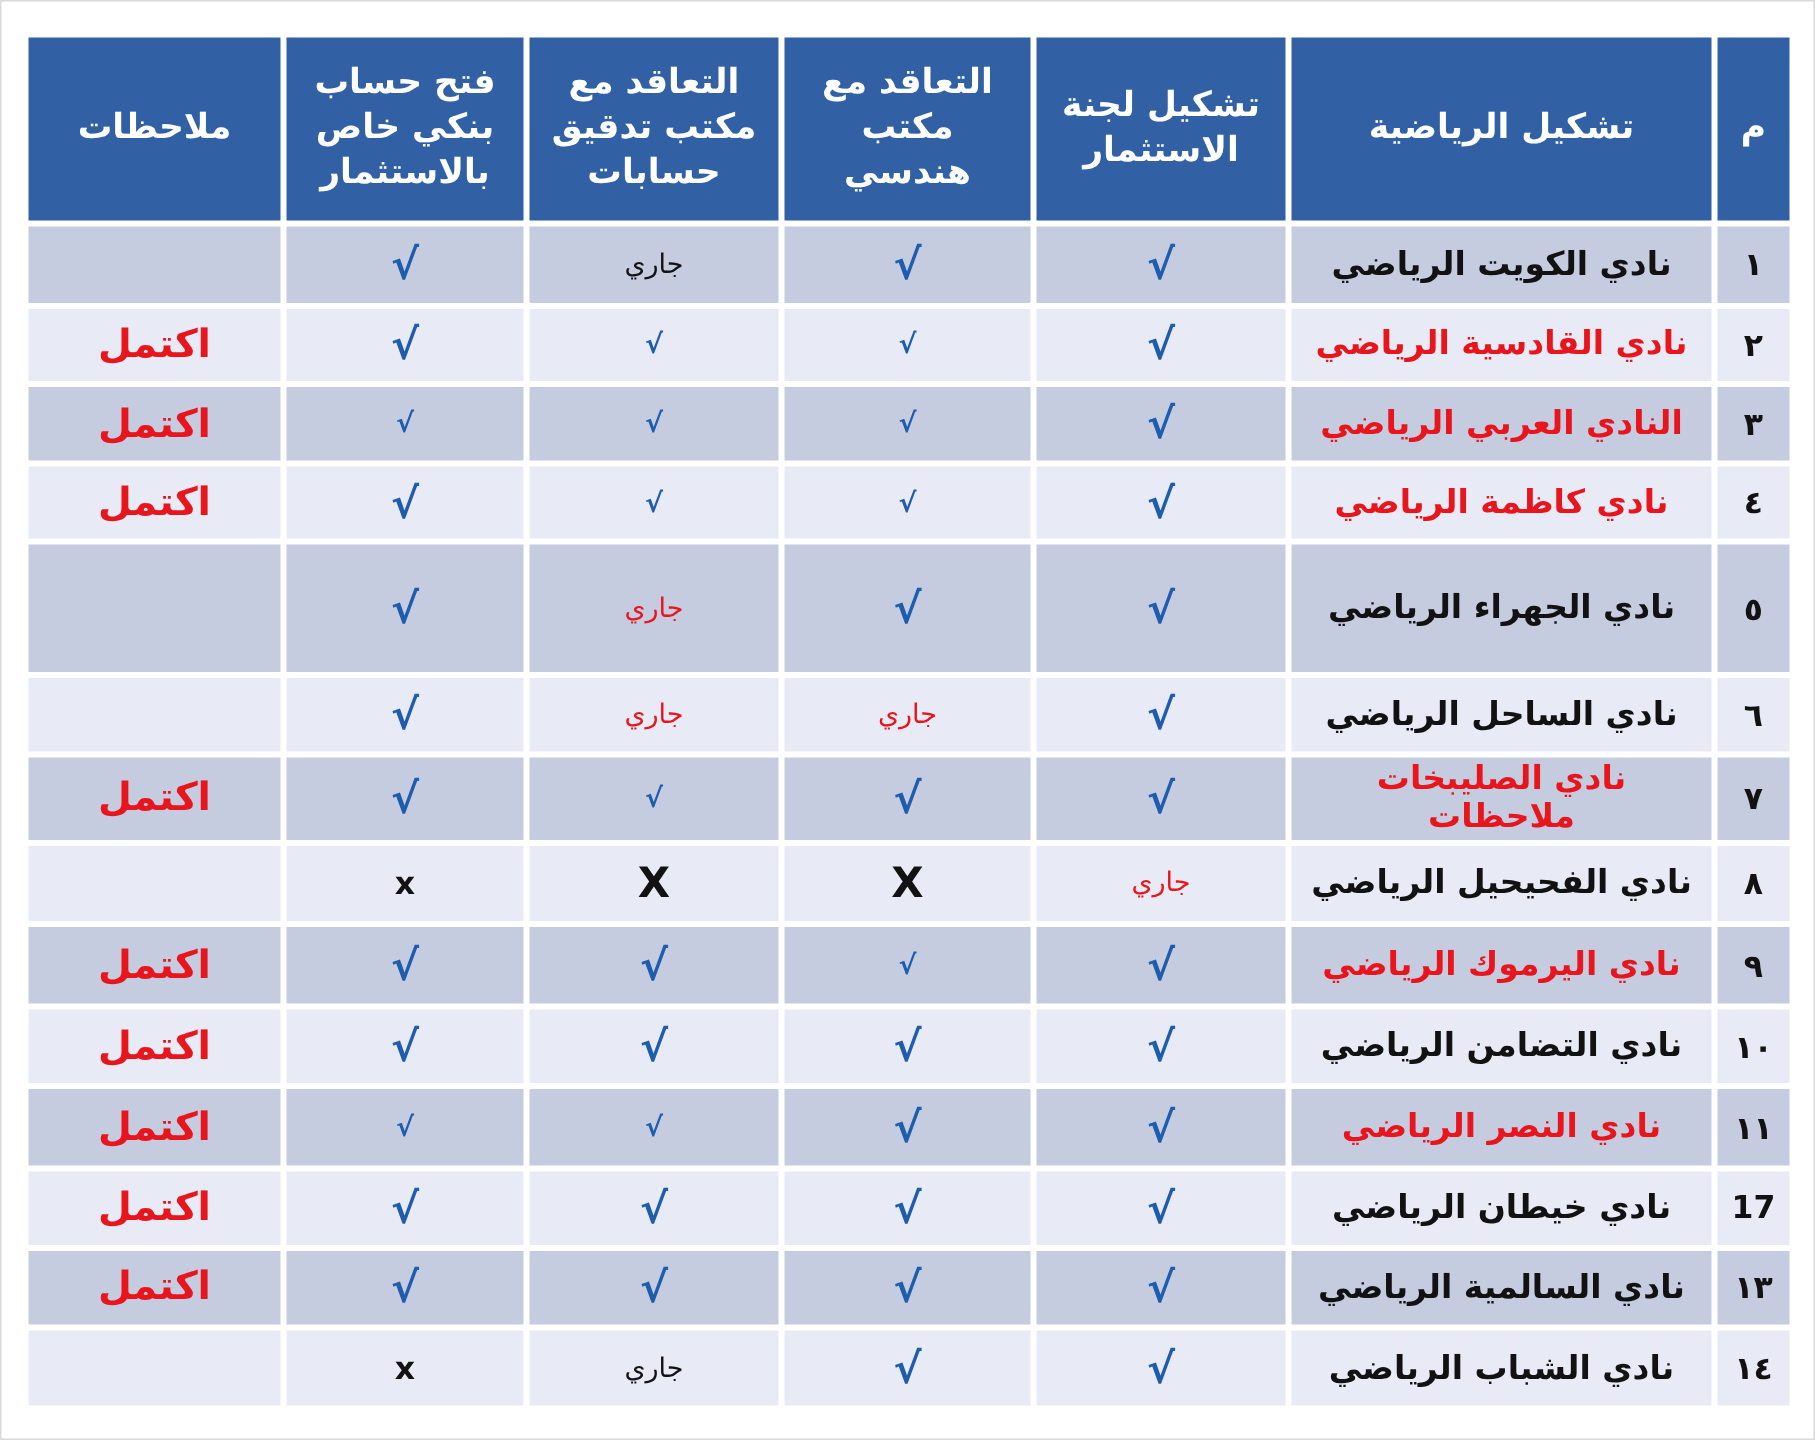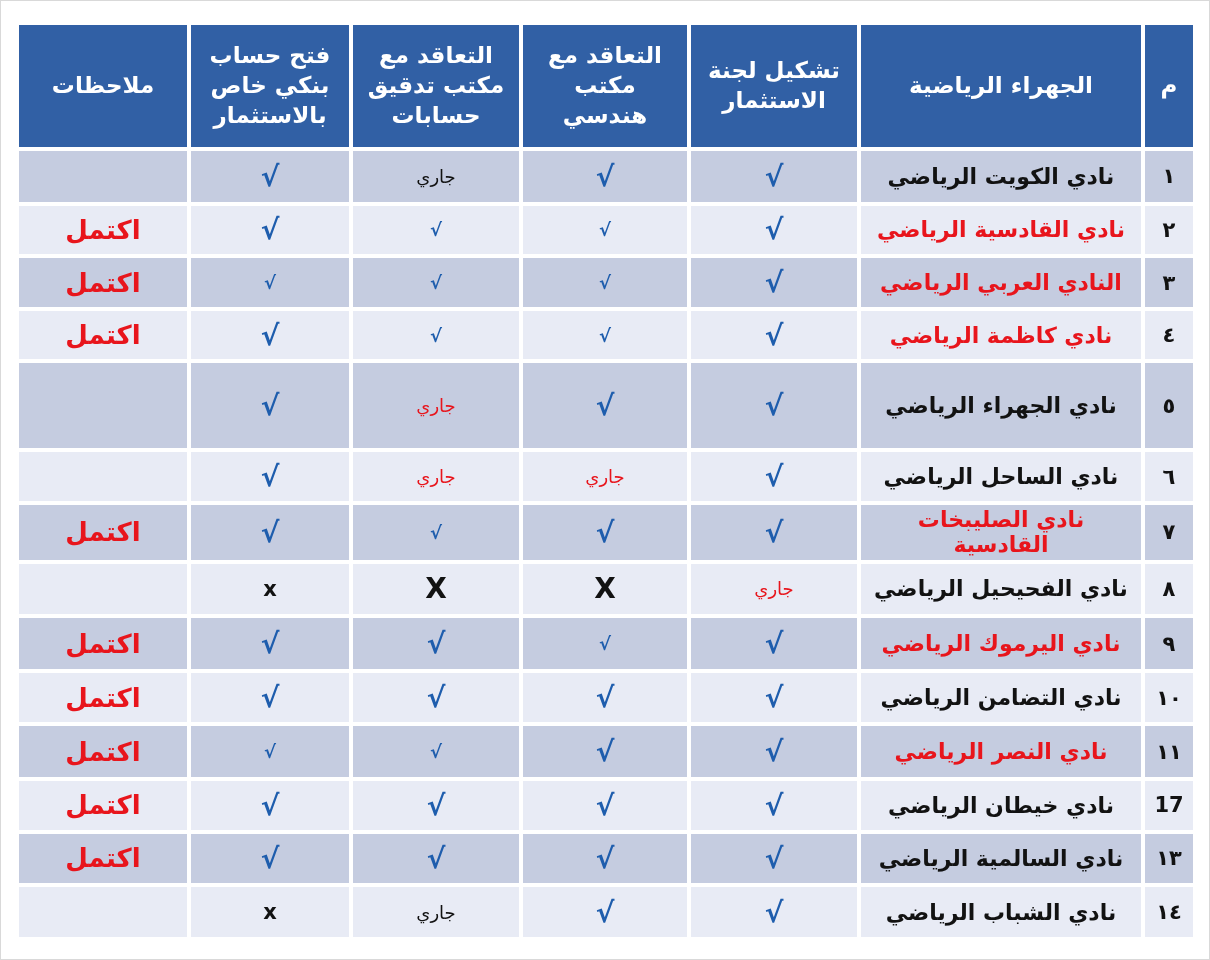--- a/index.html
+++ b/index.html
@@ -68,21 +68,21 @@
       <col style="width:280px">
       <col style="width:166px">
       <col style="width:164px">
       <col style="width:166px">
       <col style="width:158px">
       <col style="width:168px">
     </colgroup>
     <thead>
       <tr id="header-row">
           <th>م</th>
-          <th>الجهراء الرياضية</th>
+          <th>تشكيل الرياضية</th>
           <th>تشكيل لجنة الاستثمار</th>
           <th>التعاقد مع مكتب هندسي</th>
           <th>التعاقد مع مكتب تدقيق حسابات</th>
           <th>فتح حساب بنكي خاص بالاستثمار</th>
           <th>ملاحظات</th>
         </tr>
     </thead>
     <tbody id="table-body">
         <tr class="band-dark" style="height: 50px;">
           <td class="cell k-num">١</td>
@@ -133,21 +133,21 @@
           <td class="cell k-num">٦</td>
           <td class="cell k-name c-black">نادي الساحل الرياضي</td>
           <td class="cell k-check c-blue s-lg">√</td>
           <td class="cell k-status c-red">جاري</td>
           <td class="cell k-status c-red">جاري</td>
           <td class="cell k-check c-blue s-lg">√</td>
           <td class="cell k-empty"></td>
         </tr>
         <tr class="band-dark" style="height: 48px;">
           <td class="cell k-num">٧</td>
-          <td class="cell k-name c-red">نادي الصليبخات القادسية</td>
+          <td class="cell k-name c-red">نادي الصليبخات ملاحظات</td>
           <td class="cell k-check c-blue s-lg">√</td>
           <td class="cell k-check c-blue s-lg">√</td>
           <td class="cell k-check c-blue s-sm">√</td>
           <td class="cell k-check c-blue s-lg">√</td>
           <td class="cell k-note c-red">اكتمل</td>
         </tr>
         <tr class="band-light" style="height: 50px;">
           <td class="cell k-num">٨</td>
           <td class="cell k-name c-black">نادي الفحيحيل الرياضي</td>
           <td class="cell k-status c-red">جاري</td>

